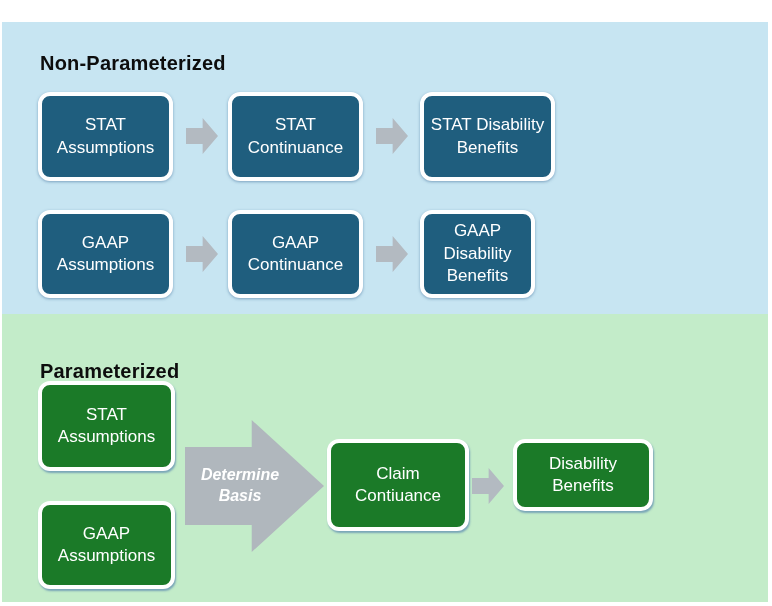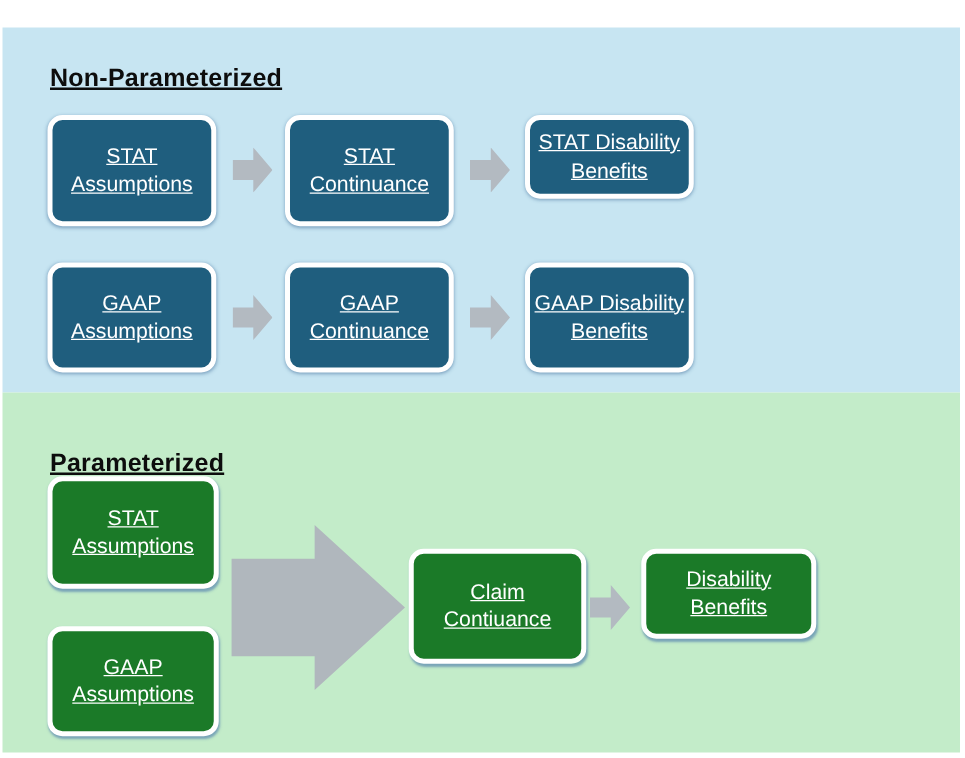--- a/index.html
+++ b/index.html
@@ -1,15 +1,15 @@
 <!DOCTYPE html>
 <html><head>
 <meta charset="utf-8">
 <style>
-  * { margin: 0; padding: 0; box-sizing: border-box; text-decoration: underline; }
+  * { margin: 0; padding: 0; box-sizing: border-box; }
   html, body { background: #ffffff; }
   body { font-family: "Liberation Sans", sans-serif; }
 
   .canvas {
     position: relative;
     width: 772px;
     height: 606px;
     background: #ffffff;
     overflow: hidden;
   }
@@ -88,42 +88,44 @@
   <div class="panel panel-blue"></div>
 
   <div class="heading" style="left:40px; top:52px;">Non-Parameterized</div>
 
   <div class="flowbox blue" style="left:38px;  top:92px;  width:135px; height:89px;">STAT
 Assumptions</div>
   <div class="arrow-sm" style="left:186px; top:118px;"></div>
   <div class="flowbox blue" style="left:228px; top:92px;  width:135px; height:89px;">STAT
 Continuance</div>
   <div class="arrow-sm" style="left:376px; top:118px;"></div>
-  <div class="flowbox blue" style="left:420px; top:92px;  width:135px; height:67px;">STAT Disability
+  <div class="flowbox blue" style="left:420px; top:92px;  width:135px; height:89px;">STAT Disability
 Benefits</div>
 
   <div class="flowbox blue" style="left:38px;  top:210px; width:135px; height:88px;">GAAP
 Assumptions</div>
   <div class="arrow-sm" style="left:186px; top:236px;"></div>
   <div class="flowbox blue" style="left:228px; top:210px; width:135px; height:88px;">GAAP
 Continuance</div>
   <div class="arrow-sm" style="left:376px; top:236px;"></div>
-  <div class="flowbox blue" style="left:420px; top:210px; width:135px; height:88px;">GAAP Disability
+  <div class="flowbox blue" style="left:420px; top:210px; width:115px; height:88px;">GAAP Disability
 Benefits</div>
 
   <div class="panel panel-green"></div>
 
   <div class="heading" style="left:40px; top:360px;">Parameterized</div>
 
   <div class="flowbox green" style="left:38px; top:381px; width:137px; height:90px;">STAT
 Assumptions</div>
   <div class="flowbox green" style="left:38px; top:501px; width:137px; height:88px;">GAAP
 Assumptions</div>
 
   <div class="arrow-big"></div>
+  <div class="arrow-big-label">Determine
+Basis</div>
 
   <div class="flowbox green" style="left:327px; top:439px; width:142px; height:92px;">Claim
 Contiuance</div>
   <div class="arrow-sm" style="left:472px; top:468px;"></div>
   <div class="flowbox green" style="left:513px; top:439px; width:140px; height:72px;">Disability
 Benefits</div>
 
 </div>
 
 </body></html>

